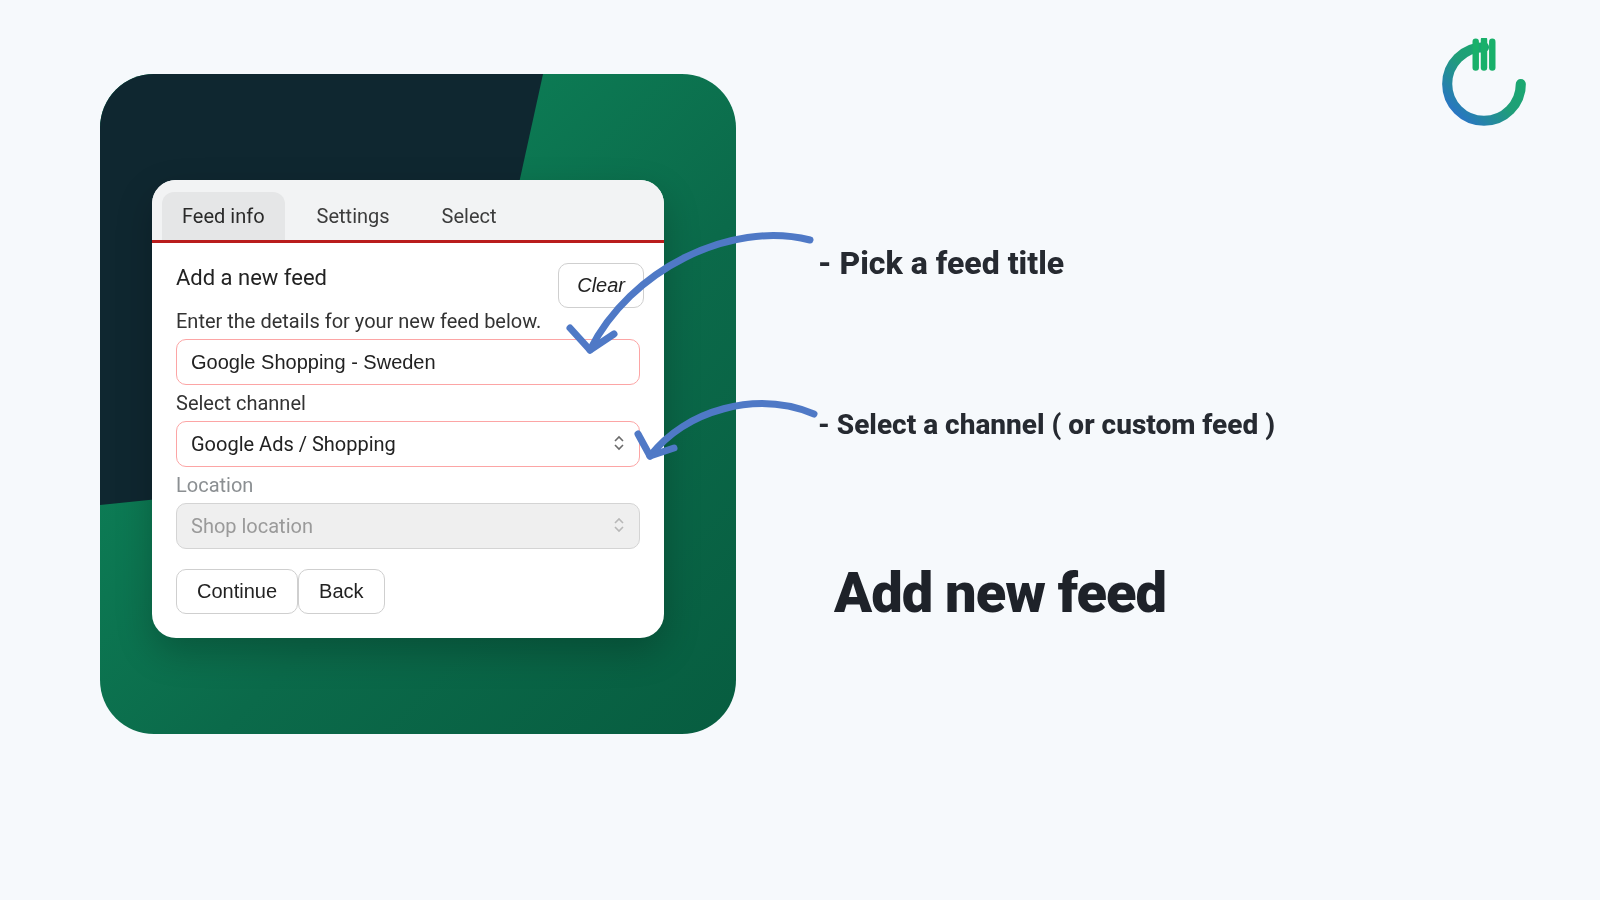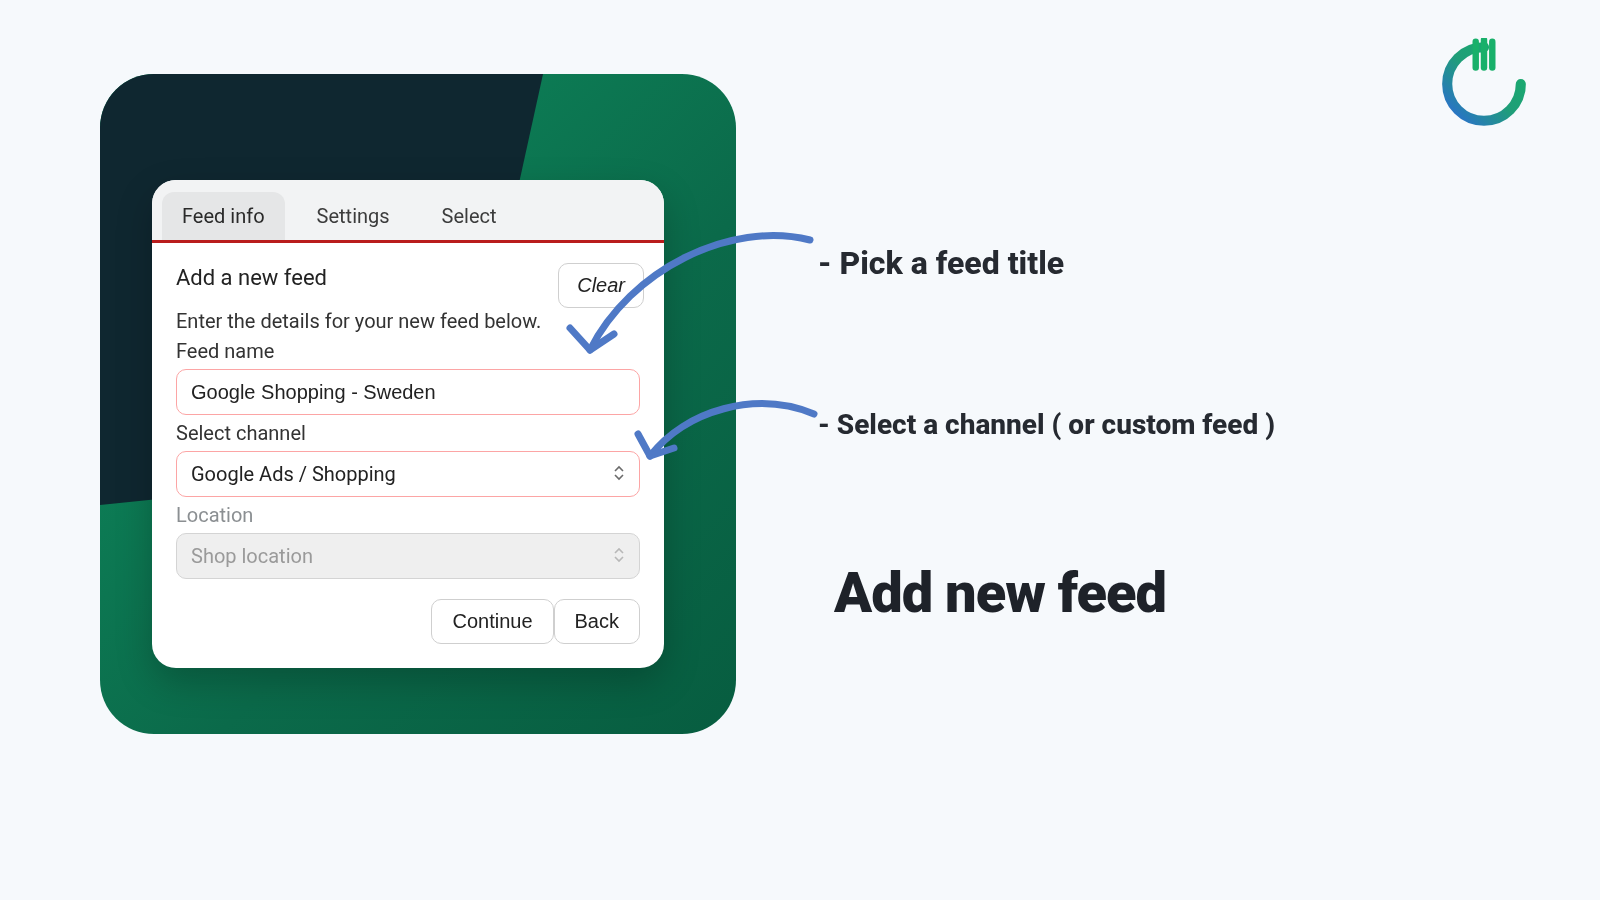--- a/index.html
+++ b/index.html
@@ -92,21 +92,21 @@
     background: #fff;
     display: flex;
     align-items: center;
     justify-content: space-between;
   }
   .select .sel-text { flex: 1; }
   .select .updown { color: #6b6b6b; font-size: 16px; line-height: 1; }
   .select.disabled { background: #efefef; color: #9a9a9a; border-color: #d4d4d4; }
   .select.disabled .updown { color: #b8b8b8; }
 
-  .actions { display: flex; justify-content: flex-end; margin-top: 20px; margin-left: 16px; }
+  .actions { display: flex; justify-content: flex-start; margin-top: 20px; }
   .btn {
     background: #fff;
     border: 1px solid #cfcfcf;
     border-radius: 10px;
     padding: 10px 20px;
     font-size: 20px;
     color: #222;
     cursor: pointer;
   }
 
@@ -150,21 +150,20 @@
       <div class="tab">Settings</div>
       <div class="tab">Select</div>
     </div>
 
     <div class="cardbody">
       <button class="clear-btn">Clear</button>
 
       <div class="sec-title">Add a new feed</div>
       <div class="sec-sub">Enter the details for your new feed below.</div>
 
-      <div class="lbl">Feed name</div>
       <input class="textinput" type="text" value="Google Shopping - Sweden" style="">
 
       <div class="lbl">Select channel</div>
       <div class="select">
         <span class="sel-text">Google Ads / Shopping</span>
         <span class="updown">
           <svg width="12" height="18" viewBox="0 0 12 18">
               <path d="M2 7 L6 3 L10 7" fill="none" stroke="#6b6b6b" stroke-width="1.6"></path>
               <path d="M2 11 L6 15 L10 11" fill="none" stroke="#6b6b6b" stroke-width="1.6"></path>
             </svg>

